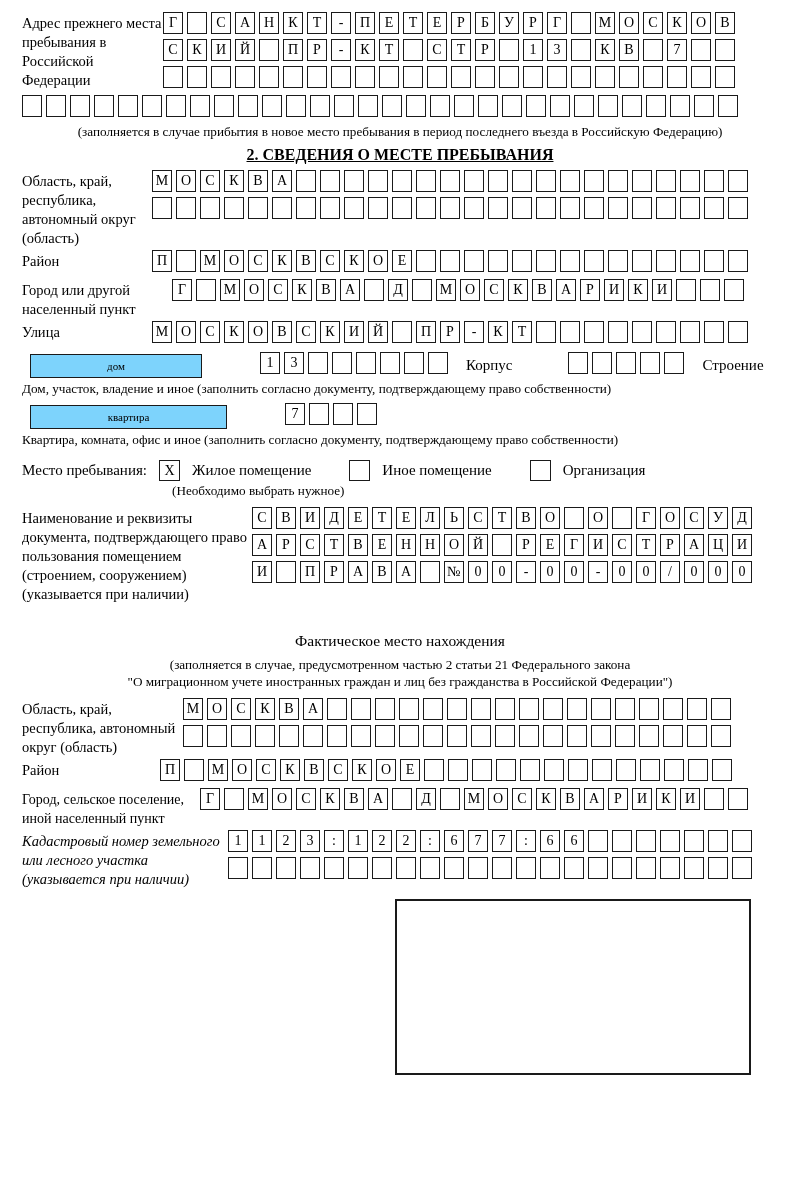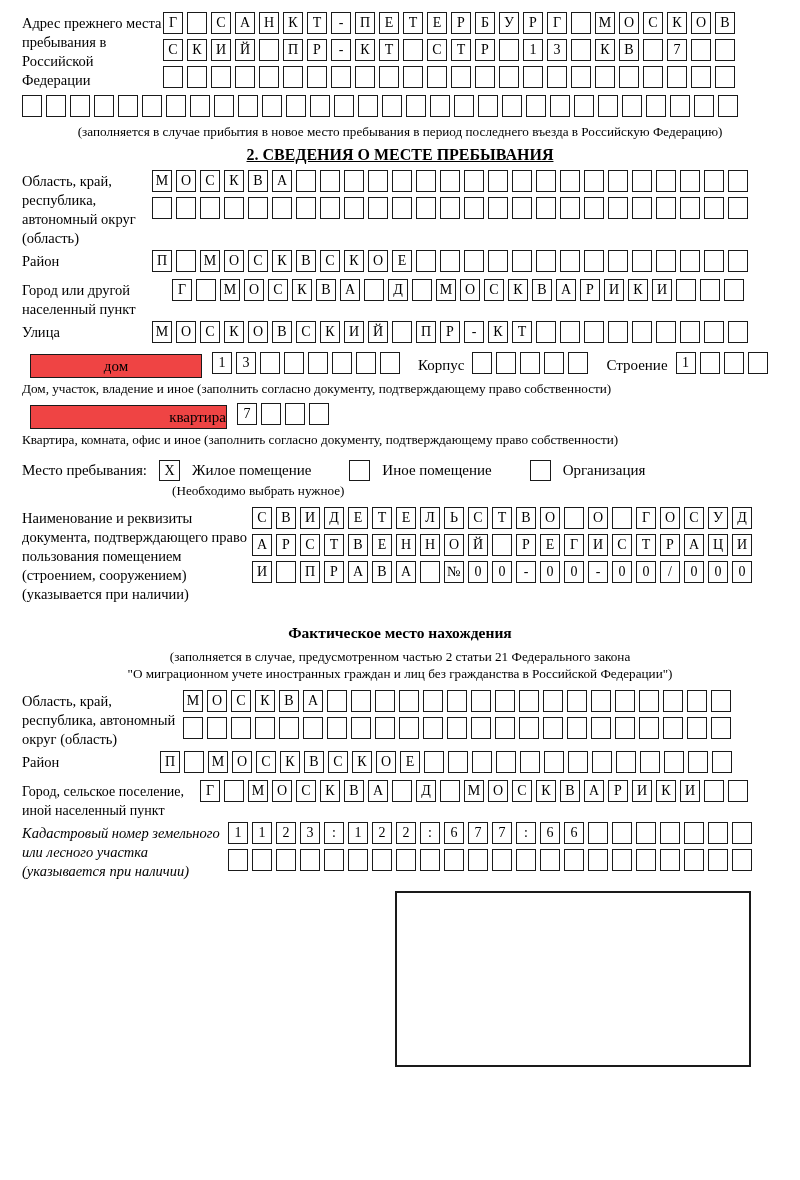--- a/index.html
+++ b/index.html
@@ -18,52 +18,52 @@
   .w130{width:130px;}
   .w150{width:150px;}
   .w161{width:161px;}
   .w138{width:138px;}
   .w178{width:178px;font-size:14px;}
   .w206{width:206px;font-style:italic;}
   .w230{width:230px;}
   .cells{flex:1 1 auto;}
 
   .cellrow{white-space:nowrap;height:27px;}
-  .cellrow.inline{display:inline-block;vertical-align:middle;height:27px;}
+  .cellrow.inline{display:inline-block;vertical-align:middle;height:27px;margin-left:48px;}
   .cell{
     display:inline-block;width:18px;height:20px;border:1.5px solid #1a1a1a;
     margin-right:4px;text-align:center;font-size:14px;line-height:20px;
     vertical-align:top;background:#fff;
   }
   .caption{font-size:13.2px;line-height:16px;margin:2px 0 6px 0;}
   .center{text-align:center;}
   .section-title{text-align:center;font-weight:bold;font-size:16px;margin:6px 0 6px 0;text-decoration:underline;}
 
   
   .houserow{margin:4px 0 2px 8px;white-space:nowrap;}
   .wide-box{
     display:inline-block;border:1.5px solid #1a1a1a;height:22px;line-height:22px;
-    text-align:center;font-size:15px;vertical-align:middle;margin-right:10px;background:#ef4444;
+    text-align:center;font-size:11px;vertical-align:middle;margin-right:10px;background:#7dd3fc;
   }
   .bw170{width:170px;}
-  .bw195{width:195px;text-align:right;}
+  .bw195{width:195px;}
   .inline-lbl{font-size:15px;vertical-align:middle;margin:0 8px 0 14px;}
 
   
   .stay{margin:12px 0 2px 0;white-space:nowrap;}
   .stay-lbl{font-size:15px;vertical-align:middle;}
   .cbox{
     display:inline-block;width:19px;height:19px;border:1.5px solid #1a1a1a;
     text-align:center;font-size:14px;line-height:19px;vertical-align:middle;
     margin:0 8px 0 8px;background:#fff;
   }
   .opt{font-size:15px;vertical-align:middle;margin-right:26px;}
   .stay-note{font-size:13.2px;margin:2px 0 8px 150px;width:300px;text-align:left;}
 
-  .fact-title{text-align:center;font-weight:bold;font-size:15.5px;margin:20px 0 6px 0;}
+  .fact-title{text-align:center;font-weight:normal;font-size:15.5px;margin:28px 0 6px 0;}
   .fact-cap{text-align:center;font-size:13.2px;line-height:17px;}
   .fact-cap.last{margin-bottom:8px;}
 
   
   .stamp-box{
     border:2px solid #1a1a1a;width:352px;height:172px;background:#fff;
     margin:10px 0 6px 373px;
   }
   .stamp-caption{
     width:400px;margin-left:352px;text-align:center;font-size:13.4px;line-height:18px;

